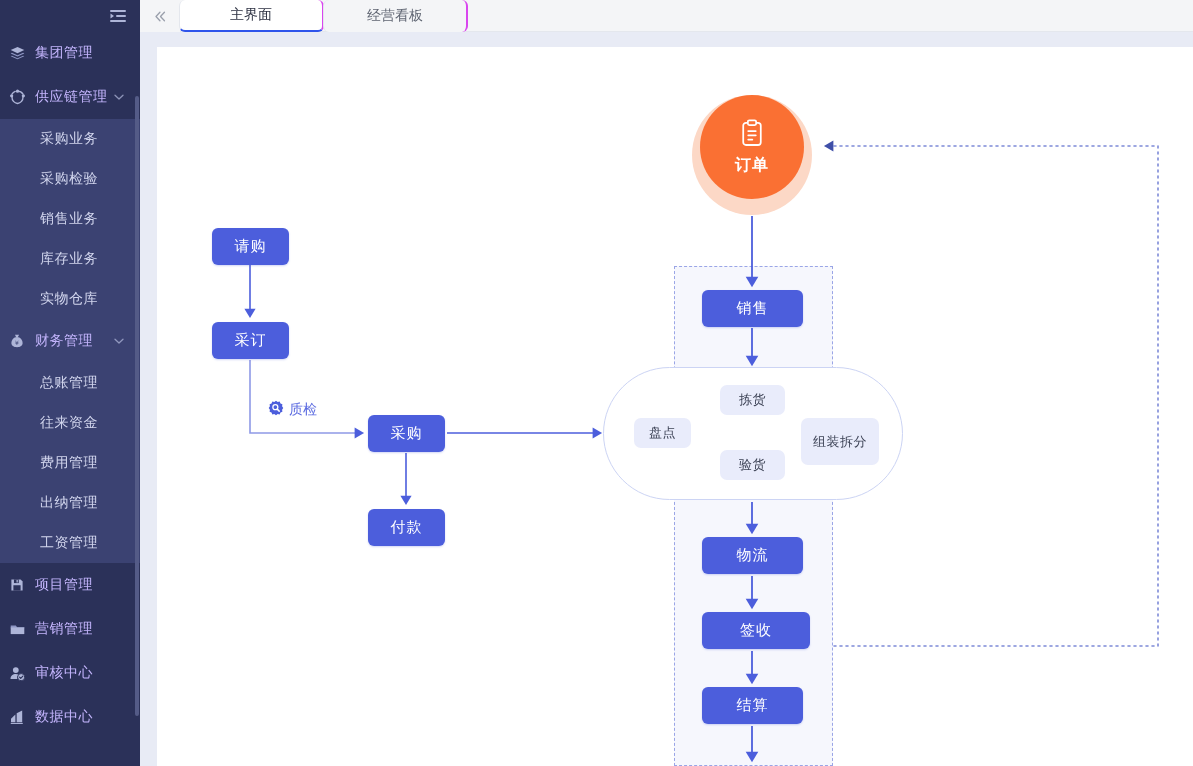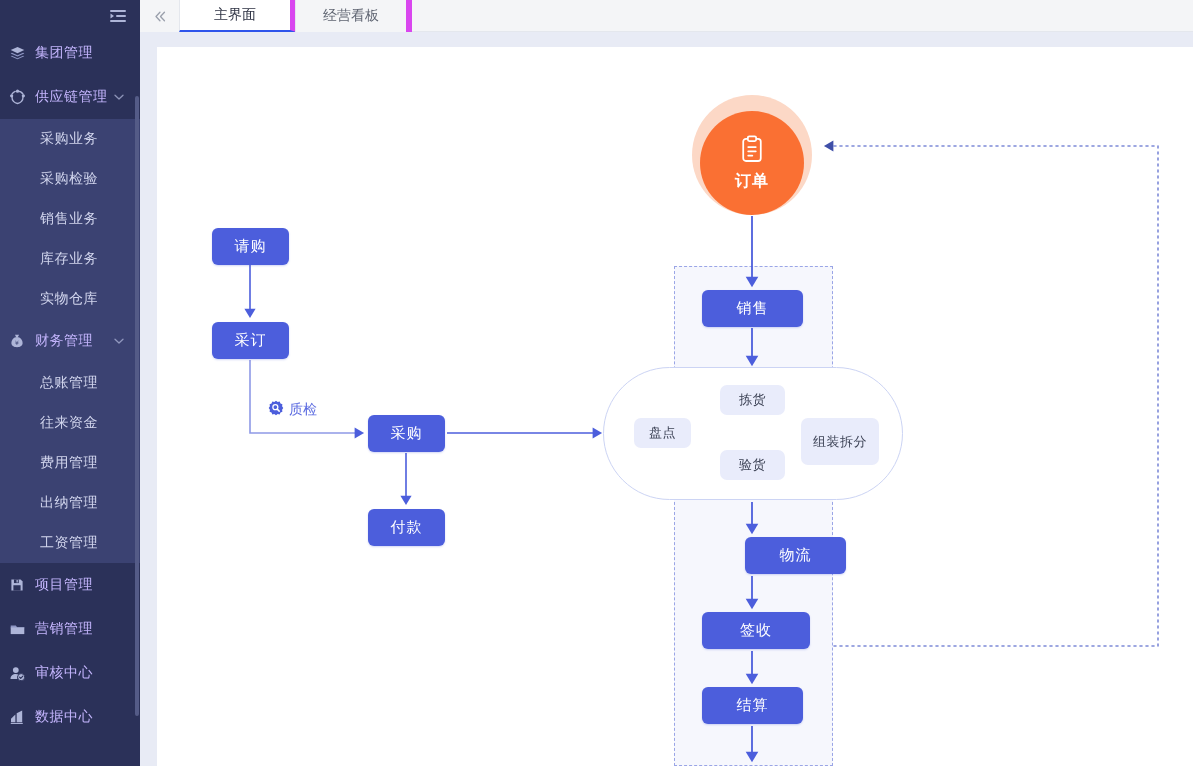--- a/index.html
+++ b/index.html
@@ -50,24 +50,25 @@
   .topbar{
     position:absolute;left:140px;top:0;width:1053px;height:31px;
     background:#f4f5f7;border-bottom:1px solid #e4e7ed;
   }
   .tabs{position:absolute;left:140px;top:0;height:32px;display:flex;align-items:stretch;}
   .tab-collapse{
     width:40px;display:flex;align-items:center;justify-content:center;
     color:#8a8f99;font-size:15px;cursor:pointer;background:#f4f5f7;
   }
   .tab{
-    min-width:72px;padding:0 19px;display:flex;align-items:center;justify-content:center;
+    min-width:72px;padding:0 35px;display:flex;align-items:center;justify-content:center;
     font-size:14px;color:#5f6572;background:#f4f5f7;cursor:pointer;
-    border-right:6px solid #d946ef;border-left:1px solid #e4e7ed;
+    border-right:2px solid #d946ef;border-left:1px solid #e4e7ed;
     margin-left:-1px;
+    border-radius:6px;
   }
   .tab.active{
     background:#ffffff;color:#2c3142;border-bottom:2px solid #2f54eb;
   }
 
   
   .content-bg{
     position:absolute;left:140px;top:32px;width:1053px;height:734px;
     background:#e8ebf5;
   }
@@ -89,21 +90,21 @@
   }
   .node.lite{
     background:#e9ecfb;color:#3d4356;border-radius:7px;font-size:13px;
     letter-spacing:.5px;cursor:pointer;
   }
 
   
   .circle-order{
     position:absolute;left:692px;top:95px;width:120px;height:120px;
     border-radius:50%;background:#fcd8c6;
-    display:flex;align-items:flex-end;justify-content:center;cursor:pointer;
+    display:flex;align-items:flex-start;justify-content:center;cursor:pointer;
   }
   .circle-order .inner{
     width:104px;height:104px;border-radius:50%;background:#fa7033;
     display:flex;flex-direction:column;align-items:center;justify-content:center;
     gap:4px;
   }
   .circle-order .inner .clab{
     color:#fff;font-size:16px;font-weight:bold;letter-spacing:1px;
   }
 
@@ -338,21 +339,21 @@
       <svg viewBox="0 0 20 20" width="16" height="16">
         <path d="M10 .9 l2.1 1.5 2.5-.4 1 2.4 2.4 1 -.4 2.5 1.5 2.1 -1.5 2.1 .4 2.5 -2.4 1 -1 2.4 -2.5-.4 -2.1 1.5 -2.1-1.5 -2.5 .4 -1-2.4 -2.4-1 .4-2.5 -1.5-2.1 1.5-2.1 -.4-2.5 2.4-1 1-2.4 2.5 .4 Z" fill="#4c5edc"></path>
         <circle cx="9.2" cy="9" r="3.1" fill="none" stroke="#ffffff" stroke-width="1.6"></circle>
         <line x1="11.5" y1="11.4" x2="14" y2="13.9" stroke="#ffffff" stroke-width="1.9" stroke-linecap="round"></line>
       </svg>
     </span>
     <span>质检</span>
   </div>
 
   <div class="node blue" style="left:702px;top:290px;width:101px;height:37px;">销售</div>
-  <div class="node blue" style="left:702px;top:537px;width:101px;height:37px;margin-left:43px;">物流</div>
+  <div class="node blue" style="left:702px;top:537px;width:101px;height:37px;">物流</div>
   <div class="node blue" style="left:702px;top:612px;width:108px;height:37px;">签收</div>
   <div class="node blue" style="left:702px;top:687px;width:101px;height:37px;">结算</div>
 
   <div class="node lite" style="left:634px;top:418px;width:57px;height:30px;">盘点</div>
   <div class="node lite" style="left:720px;top:385px;width:65px;height:30px;">拣货</div>
   <div class="node lite" style="left:720px;top:450px;width:65px;height:30px;">验货</div>
   <div class="node lite" style="left:801px;top:418px;width:78px;height:47px;">组装拆分</div>
 
 </div>
 

